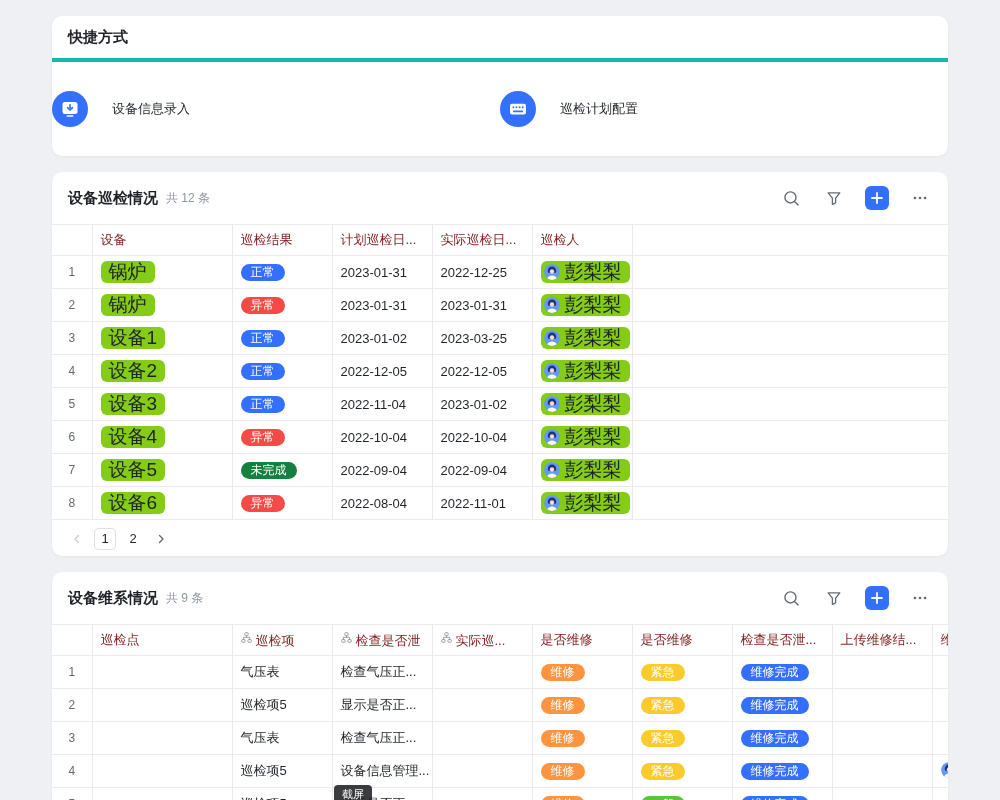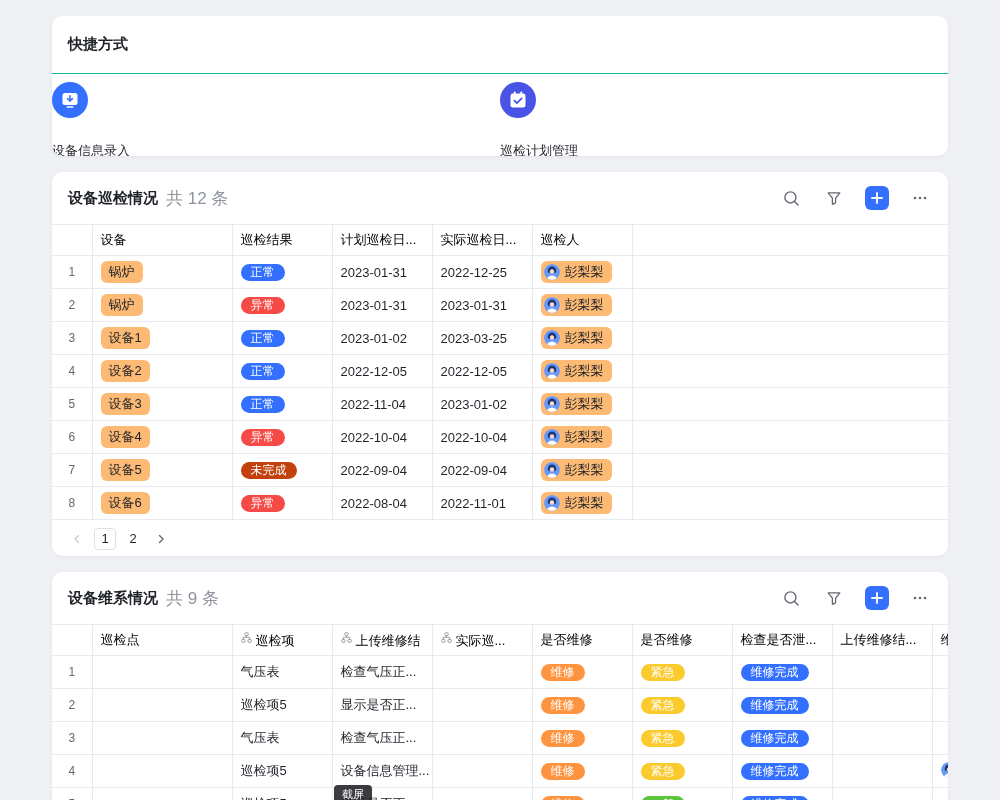--- a/index.html
+++ b/index.html
@@ -5,45 +5,45 @@
   *{margin:0;padding:0;box-sizing:border-box}
   html,body{width:1000px;height:800px;overflow:hidden;background:#eef0f4;
     font-family:"Liberation Sans",sans-serif;color:#1f2329;position:relative}
   .card{position:absolute;left:52px;width:896px;background:#fff;border-radius:10px;
     overflow:hidden;box-shadow:0 1px 3px rgba(31,35,41,.05)}
   #card-shortcuts{top:16px;height:140px}
   #card-inspection{top:172px;height:384px}
   #card-maintenance{top:572px;height:260px}
 
   .card-head{display:flex;align-items:center;height:52px;padding:0 16px;gap:8px}
-  #card-shortcuts .card-head{height:58px;border-bottom:1px solid #14b8a6}
+  #card-shortcuts .card-head{height:46px;border-bottom:4px solid #14b8a6}
   .card-title{font-size:15px;font-weight:bold}
-  .card-count{font-size:17px;color:#8f959e}
+  .card-count{font-size:12px;color:#8f959e}
   .head-tools{margin-left:auto;display:flex;align-items:center;gap:19px}
   .tool{display:flex;align-items:center;justify-content:center;cursor:pointer;width:24px;height:24px}
   .add-btn{background:#3370ff;border-radius:6px}
 
   .shortcut-row{display:flex;height:93px;align-items:center}
-  .shortcut{flex:1;display:flex;flex-direction:column;align-items:flex-start;gap:24px;cursor:pointer}
+  .shortcut{flex:1;display:flex;align-items:center;gap:24px;cursor:pointer}
   .shortcut-circle{width:36px;height:36px;border-radius:50%;display:flex;align-items:center;justify-content:center}
   .shortcut-label{font-size:13px}
 
   table.grid{border-collapse:collapse;table-layout:fixed;border-top:1px solid #e8eaee}
   #t1{width:896px}
   #t2{width:980px}
   th,td{border-bottom:1px solid #e8eaee;height:33px;padding:0 8px;font-size:13px;
     text-align:left;font-weight:normal;white-space:nowrap;overflow:hidden;vertical-align:middle}
-  th{height:31px;color:#000000}
+  th{height:31px;color:#7f1d1d}
   .cell{border-right:1px solid #e8eaee}
   .cell-no{border-right:1px solid #e8eaee;width:40px;text-align:center;color:#646a73;font-size:12px;padding:0}
   .filler{border-right:none}
   th .hwrap{display:inline-flex;align-items:flex-start;gap:4px}
 
-  .tag{display:inline-flex;align-items:center;gap:5px;background:#fdba74;border-radius:6px;
-    padding:2px 8px;font-size:13px;line-height:18px}
+  .tag{display:inline-flex;align-items:center;gap:5px;background:#84cc16;border-radius:6px;
+    padding:2px 8px;font-size:19px;line-height:18px}
   .tag.person{padding:2px 8px 2px 3px}
   .avatar{width:16px;height:16px;border-radius:50%;overflow:hidden;display:inline-flex;flex:none}
   .badge{display:inline-block;padding:1px 10px;border-radius:12px;color:#fff;font-size:12px;line-height:1.25}
 
   .pagination{display:flex;align-items:center;gap:6px;padding:0 14px;height:37px;font-size:13px}
   .pg-btn{width:22px;height:22px;display:flex;align-items:center;justify-content:center;cursor:pointer}
   .pg-pages{display:flex;align-items:center;gap:6px}
   .page{width:22px;height:22px;display:flex;align-items:center;justify-content:center;cursor:pointer;border-radius:4px}
   .page-current{border:1px solid #dee0e3;background:#fff}
 
@@ -63,29 +63,31 @@
           <svg width="20" height="20" viewBox="0 0 20 20">
             <rect x="2.5" y="3" width="15" height="12" rx="2.5" fill="#fff"></rect>
             <path d="M10 5.8v5" stroke="#3370ff" stroke-width="1.6" stroke-linecap="round"></path>
             <path d="M7.6 8.6 10 11l2.4-2.4" fill="none" stroke="#3370ff" stroke-width="1.6" stroke-linecap="round" stroke-linejoin="round"></path>
             <rect x="6.5" y="16.2" width="7" height="1.6" rx="0.8" fill="#fff"></rect>
           </svg>
         </span>
         <span class="shortcut-label">设备信息录入</span>
       </div>
       <div class="shortcut">
-        <span class="shortcut-circle" style="background:#4954e6">
+        <span class="shortcut-circle" style="background:#3370ff">
           <svg width="20" height="20" viewBox="0 0 20 20">
-            <rect x="5.8" y="1.4" width="1.8" height="4" rx="0.9" fill="#fff"></rect>
-            <rect x="12.4" y="1.4" width="1.8" height="4" rx="0.9" fill="#fff"></rect>
-            <rect x="2.5" y="3.6" width="15" height="14" rx="2.4" fill="#fff"></rect>
-            <path d="m6.4 10.6 2.5 2.5 4.7-4.7" fill="none" stroke="#4954e6" stroke-width="1.8" stroke-linecap="round" stroke-linejoin="round"></path>
-          </svg>
-        </span>
-        <span class="shortcut-label">巡检计划管理</span>
+            <rect x="2" y="4.8" width="16" height="10.8" rx="2" fill="#fff"></rect>
+            <circle cx="5.4" cy="8.2" r="0.95" fill="#3370ff"></circle>
+            <circle cx="8.5" cy="8.2" r="0.95" fill="#3370ff"></circle>
+            <circle cx="11.6" cy="8.2" r="0.95" fill="#3370ff"></circle>
+            <circle cx="14.7" cy="8.2" r="0.95" fill="#3370ff"></circle>
+            <rect x="5" y="11.6" width="10" height="1.7" rx="0.85" fill="#3370ff"></rect>
+          </svg>
+        </span>
+        <span class="shortcut-label">巡检计划配置</span>
       </div>
     </div>
 </div>
 
 <div class="card" id="card-inspection">
   <div class="card-head">
     <span class="card-title">设备巡检情况</span>
     <span class="card-count">共 12 条</span>
     <div class="head-tools">
       <span class="tool">
@@ -245,21 +247,21 @@
                   <path d="M4 17.8a7 7 0 0 1 12 0A9.95 9.95 0 0 1 10 20a9.95 9.95 0 0 1-6-2.2z" fill="#fff"></path>
                 </svg>
               </span>
               <span>彭梨梨</span>
             </span></td>
           <td class="filler"></td>
         </tr>
         <tr>
           <td class="cell-no">7</td>
           <td class="cell"><span class="tag">设备5</span></td>
-          <td class="cell"><span class="badge" style="background:#c2410c">未完成</span></td>
+          <td class="cell"><span class="badge" style="background:#15803d">未完成</span></td>
           <td class="cell">2022-09-04</td>
           <td class="cell">2022-09-04</td>
           <td class="cell"><span class="tag person">
               <span class="avatar">
                 <svg width="16" height="16" viewBox="0 0 20 20">
                   <circle cx="10" cy="10" r="10" fill="#6698fa"></circle>
                   <path d="M10 3c-3.1 0-5.3 2.3-5.3 5.5 0 1 .2 1.9.6 2.5h9.4c.4-.6.6-1.5.6-2.5C15.3 5.3 13.1 3 10 3z" fill="#1f3474"></path>
                   <circle cx="10" cy="9.4" r="2.7" fill="#ffdcc5"></circle>
                   <path d="M4 17.8a7 7 0 0 1 12 0A9.95 9.95 0 0 1 10 20a9.95 9.95 0 0 1-6-2.2z" fill="#fff"></path>
                 </svg>
@@ -369,21 +371,21 @@
             </span></th>
           <th class="cell"><span class="hwrap">
               <span class="hicon" style="display:inline-flex">
                 <svg width="11" height="11" viewBox="0 0 12 12">
                   <rect x="4.2" y="0.8" width="3.6" height="3" rx="0.8" fill="none" stroke="#8f959e"></rect>
                   <rect x="0.8" y="8.2" width="3.6" height="3" rx="0.8" fill="none" stroke="#8f959e"></rect>
                   <rect x="7.6" y="8.2" width="3.6" height="3" rx="0.8" fill="none" stroke="#8f959e"></rect>
                   <path d="M6 3.8v2M2.6 8.2V5.8h6.8v2.4" fill="none" stroke="#8f959e"></path>
                 </svg>
               </span>
-              <span>上传维修结</span>
+              <span>检查是否泄</span>
             </span></th>
           <th class="cell"><span class="hwrap">
               <span class="hicon" style="display:inline-flex">
                 <svg width="11" height="11" viewBox="0 0 12 12">
                   <rect x="4.2" y="0.8" width="3.6" height="3" rx="0.8" fill="none" stroke="#8f959e"></rect>
                   <rect x="0.8" y="8.2" width="3.6" height="3" rx="0.8" fill="none" stroke="#8f959e"></rect>
                   <rect x="7.6" y="8.2" width="3.6" height="3" rx="0.8" fill="none" stroke="#8f959e"></rect>
                   <path d="M6 3.8v2M2.6 8.2V5.8h6.8v2.4" fill="none" stroke="#8f959e"></path>
                 </svg>
               </span>

